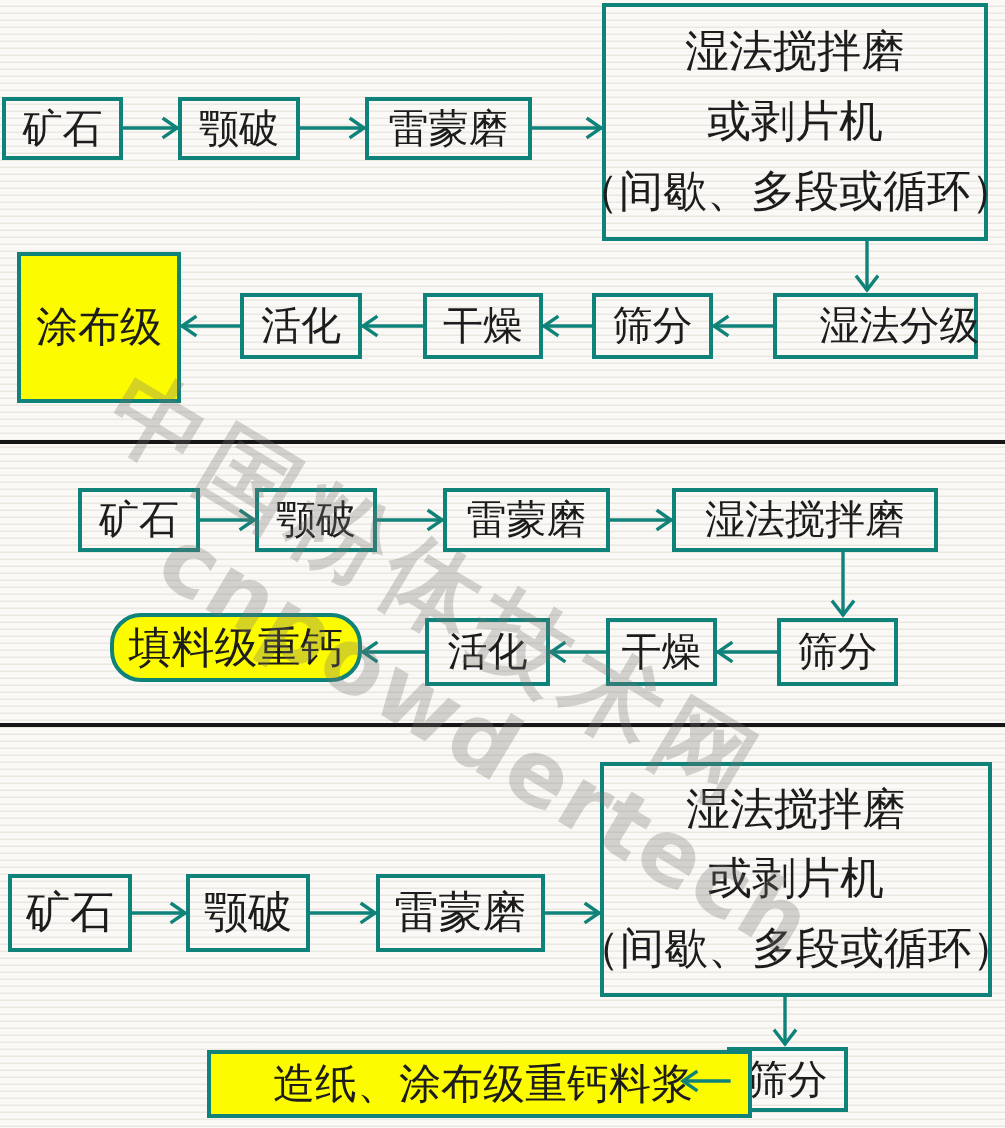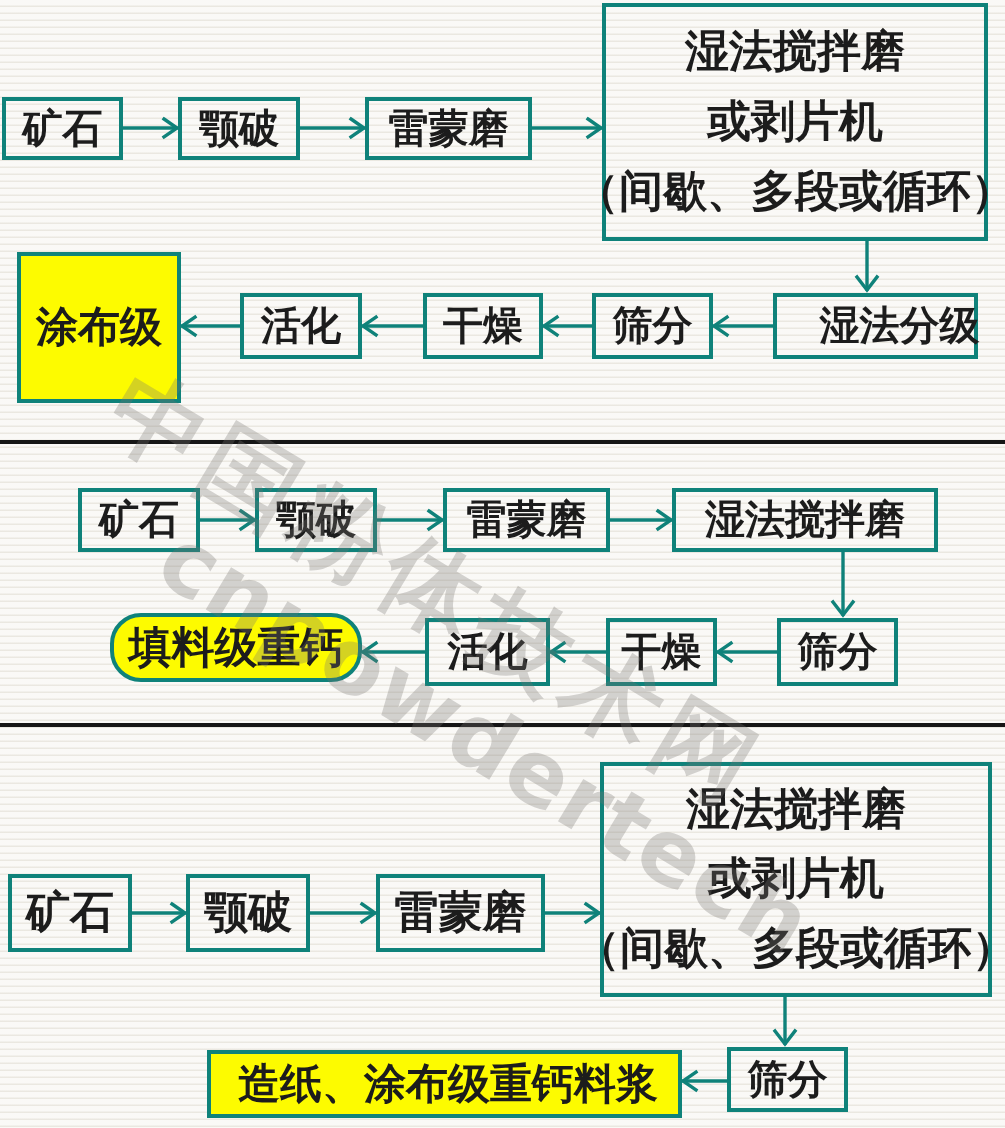--- a/index.html
+++ b/index.html
@@ -21,21 +21,20 @@
     position:absolute;
     border:4px solid #0f827a;
     display:flex;flex-direction:column;
     align-items:center;justify-content:center;
     color:#1c1c1c;
     font-size:40px;
     line-height:1.15;
     white-space:nowrap;
     z-index:2;
     box-sizing:border-box;
-    font-weight:bold;
   }
   .big{font-size:44px;justify-content:space-evenly;}
   .yellow{background:#fdfb00;}
   .tall{line-height:1.8;}
   svg.arr{position:absolute;z-index:3;overflow:visible;}
   svg.arr line, svg.arr polyline{
     stroke:#0f827a;stroke-width:3.4;fill:none;stroke-linecap:square;
   }
   .divider{
     position:absolute;left:0;width:1005px;height:4px;
@@ -207,18 +206,18 @@
       <polyline points="5,34 15,47 25,34"></polyline>
   </svg>
 
   <div class="box" style="left:727px;top:1047px;width:121px;height:65px;">筛分</div>
 
   <svg class="arr" style="left:680px;top:1068px;" width="49" height="26">
     <line x1="49" y1="13" x2="4" y2="13"></line>
       <polyline points="16,4 3,13 16,22"></polyline>
   </svg>
 
-  <div class="box yellow" style="left:207px;top:1050px;width:475px;height:68px;font-size:42px;padding-left:7px;">造纸、涂布级重钙料浆</div>
+  <div class="box yellow" style="left:207px;top:1050px;width:545px;height:68px;font-size:42px;padding-left:7px;">造纸、涂布级重钙料浆</div>
 
   <div class="wm wm-cn">中国粉体技术网</div>
   <div class="wm wm-en">cnpowdertech</div>
 
 </div>
 
 </body></html>

